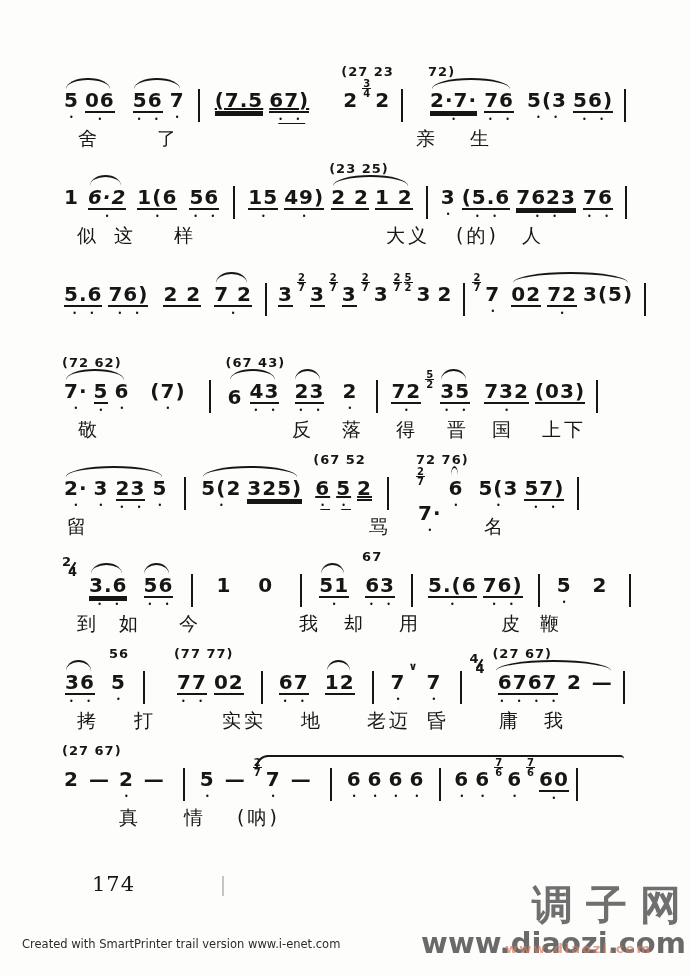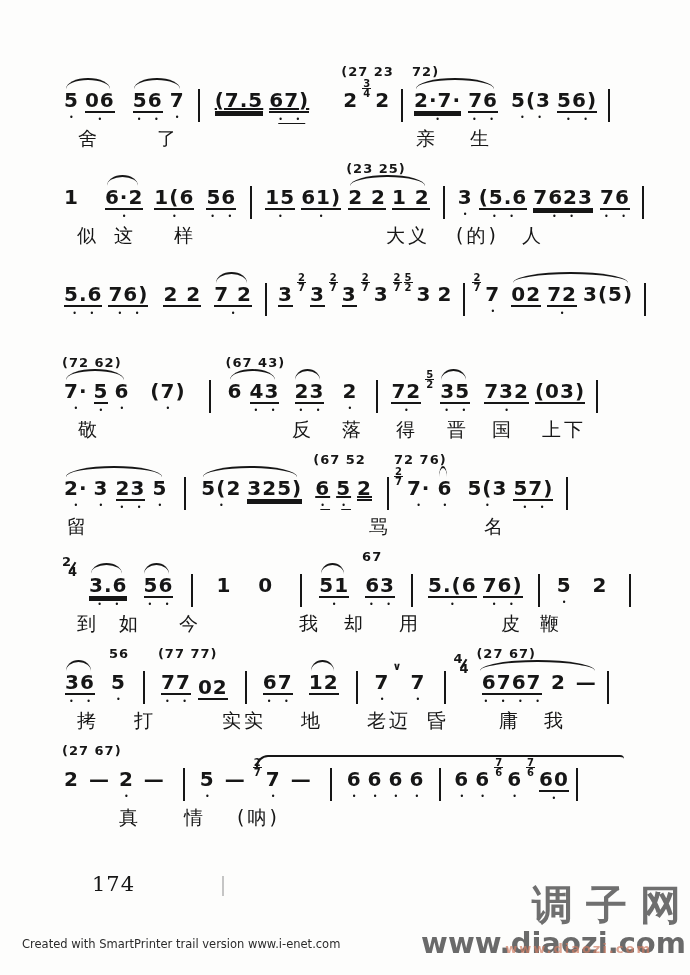--- a/index.html
+++ b/index.html
@@ -90,21 +90,21 @@
             </span>
             <span class="grace">
               <span class="g-top">3</span>
               <span class="g-bot">4</span>
             </span>
             <span class="cell">
               <span class="main">2</span>
             </span>
           </div>
           <div class="bar" style="margin-left: 4px;"></div>
-          <div class="group tie" style="margin-left: 4px;">
+          <div class="group tie" style="margin-left: 20px;">
             <span class="top">72)</span>
             <span class="cell">
               <span class="main u2">2·7·</span>
               <span class="dots">•</span>
             </span>
             <span class="cell">
               <span class="main u1">76</span>
               <span class="dots">• •</span>
             </span>
           </div>
@@ -127,21 +127,21 @@
           <span class="lyric" style="left: 406px;">生</span>
         </div>
       </div>
       <div class="score-line">
         <div class="notes-row">
           <div class="group">
             <span class="cell">
               <span class="main">1</span>
             </span>
           </div>
-          <div class="group tie" style="margin-left: 19px;">
+          <div class="group tie" style="margin-left: 2px; font-style: italic;">
             <span class="cell">
               <span class="main u1">6·2</span>
               <span class="dots">•</span>
             </span>
           </div>
           <div class="group" style="margin-left: 4px;">
             <span class="cell">
               <span class="main u1">1(6</span>
               <span class="dots">•</span>
             </span>
@@ -152,21 +152,21 @@
               <span class="dots">• •</span>
             </span>
           </div>
           <div class="bar" style="margin-left: 6px;"></div>
           <div class="group" style="margin-left: 6px;">
             <span class="cell">
               <span class="main u1">15</span>
               <span class="dots">•</span>
             </span>
             <span class="cell">
-              <span class="main u1">61)</span>
+              <span class="main u1">49)</span>
               <span class="dots">•</span>
             </span>
           </div>
           <div class="group tie">
             <span class="top">(23 25)</span>
             <span class="cell">
               <span class="main u1">2 2</span>
             </span>
             <span class="cell">
               <span class="main u1">1 2</span>
@@ -309,21 +309,21 @@
               <span class="dots">•</span>
             </span>
           </div>
           <div class="group" style="margin-left: 14px;">
             <span class="cell">
               <span class="main">(7)</span>
               <span class="dots">•</span>
             </span>
           </div>
           <div class="bar" style="margin-left: 16px;"></div>
-          <div class="group tie" style="margin-left: 10px;">
+          <div class="group tie" style="margin-left: 10px; align-items: center;">
             <span class="top">(67 43)</span>
             <span class="cell">
               <span class="main">6</span>
             </span>
             <span class="cell">
               <span class="main u1">43</span>
               <span class="dots">• •</span>
             </span>
           </div>
           <div class="group tie" style="margin-left: 6px;">
@@ -414,21 +414,21 @@
             </span>
             <span class="cell">
               <span class="main">5</span>
               <span class="dots">•</span>
             </span>
             <span class="cell">
               <span class="main u1">2</span>
             </span>
           </div>
           <div class="bar" style="margin-left: 8px;"></div>
-          <div class="group" style="margin-left: 0;">
+          <div class="group" style="margin-left: 22px; flex-direction: column;">
             <span class="top">72 76)</span>
             <span class="grace">
               <span class="g-top">2</span>
               <span class="g-bot">7</span>
             </span>
             <span class="cell">
               <span class="main">7·</span>
               <span class="dots">•</span>
             </span>
           </div>
@@ -544,21 +544,21 @@
             </span>
           </div>
           <div class="group" style="margin-left: 8px;">
             <span class="top">56</span>
             <span class="cell">
               <span class="main">5</span>
               <span class="dots">•</span>
             </span>
           </div>
           <div class="bar" style="margin-left: 10px;"></div>
-          <div class="group" style="margin-left: 8px; align-items: center;">
+          <div class="group" style="margin-left: 24px;">
             <span class="top">(77 77)</span>
             <span class="cell">
               <span class="main u1">77</span>
               <span class="dots">• •</span>
             </span>
             <span class="cell">
               <span class="main u1">02</span>
             </span>
           </div>
           <div class="bar" style="margin-left: 10px;"></div>

